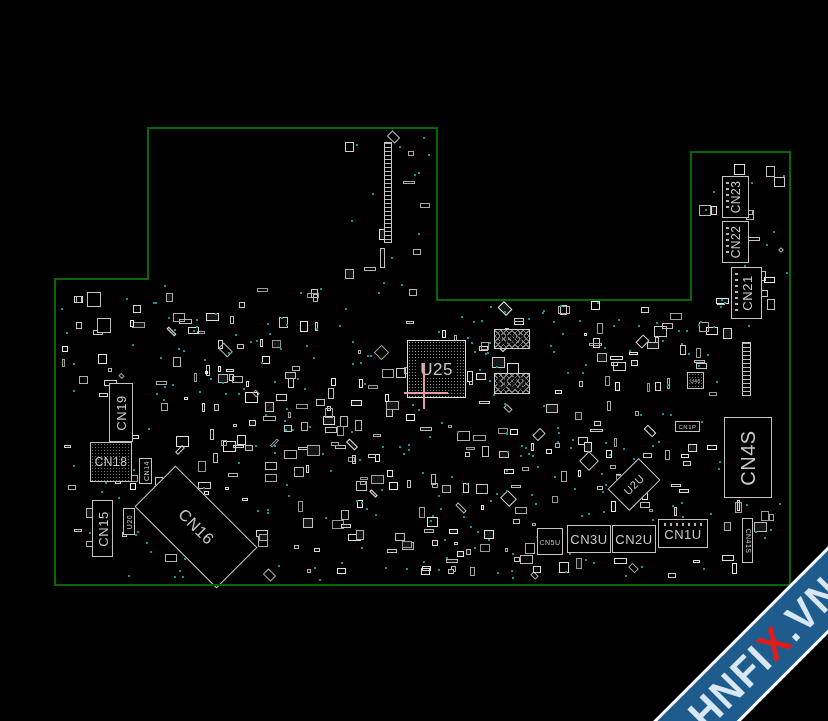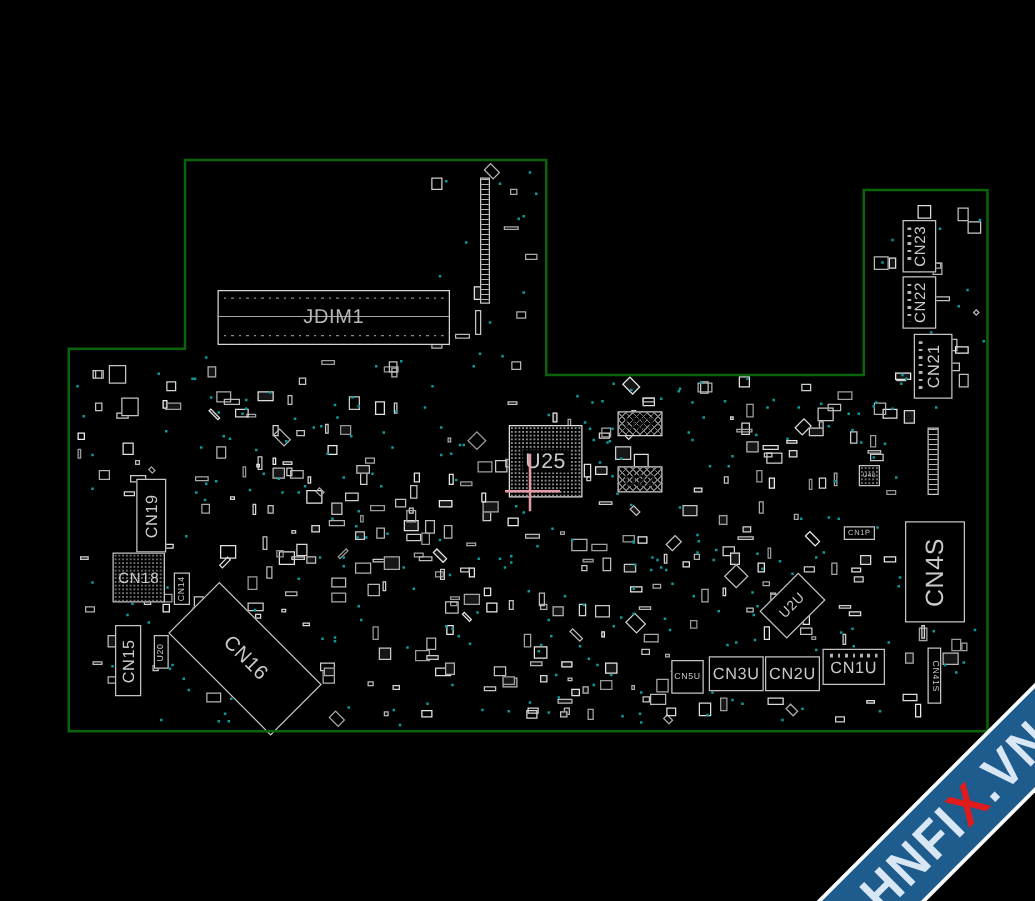--- a/index.html
+++ b/index.html
@@ -702,43 +702,40 @@
       <div class="smd" style="left: 724px; top: 522px; width: 7px; height: 9px; border: 1px solid rgb(173, 173, 173); background: rgb(22, 22, 22);"></div>
       <div class="smd" style="left: 769px; top: 514px; width: 5px; height: 7px; border: 1px solid rgb(162, 162, 162);"></div>
       <div class="via" style="left: 770px; top: 529px; background: rgb(13, 154, 154);"></div>
       <div class="via" style="left: 746px; top: 504px; background: rgb(13, 154, 154);"></div>
       <div class="via" style="left: 755px; top: 531px; background: rgb(13, 154, 154);"></div>
       <div class="via" style="left: 779px; top: 503px; background: rgb(13, 154, 154);"></div>
       <div class="via" style="left: 751px; top: 537px; background: rgb(13, 154, 154);"></div>
       <div class="via" style="left: 764px; top: 537px; background: rgb(13, 154, 154);"></div>
     </div>
   <div id="comps">
-      <div class="comp dimm" style="width: 186px; height: 44px; left: 174px; top: 232px;">
-        <span class="lbl" style="font-size: 16px;">JDIM1</span>
-      </div>
       <div class="comp ladder" style="width: 8px; height: 101px; left: 384px; top: 142px;"></div>
       <div class="comp plain" style="width: 5px; height: 20px; left: 380px; top: 248px;"></div>
       <div class="comp conn pins-left" style="width: 27px; height: 42px; left: 722px; top: 176px;">
         <span class="lbl" style="font-size: 12px; --lr: -90deg;">CN23</span>
       </div>
       <div class="comp conn pins-left" style="width: 27px; height: 42px; left: 722px; top: 221px;">
         <span class="lbl" style="font-size: 12px; --lr: -90deg;">CN22</span>
       </div>
       <div class="comp conn pins-left" style="width: 31px; height: 52px; left: 731px; top: 267px;">
         <span class="lbl" style="font-size: 13px; --lr: -90deg;">CN21</span>
       </div>
       <div class="comp bga" style="width: 59px; height: 58px; left: 407px; top: 340px;">
         <div class="bga-core" style="width: 38px; height: 18px;"></div>
         <span class="lbl" style="font-size: 17px;">U25</span>
       </div>
       <div class="comp hatch" style="width: 36px; height: 20px; left: 494px; top: 329px;">
         <span class="lbl" style="font-size: 13px;">U27</span>
       </div>
       <div class="comp hatch" style="width: 36px; height: 21px; left: 494px; top: 373px;">
-        <span class="lbl" style="font-size: 13px;">U22</span>
+        <span class="lbl" style="font-size: 16px;">U22</span>
       </div>
       <div class="comp conn" style="width: 24px; height: 59px; left: 109px; top: 383px;">
         <span class="lbl" style="font-size: 13px; --lr: -90deg;">CN19</span>
       </div>
       <div class="comp conn grid" style="width: 42px; height: 40px; left: 90px; top: 442px;">
         <span class="lbl" style="font-size: 12px;">CN18</span>
       </div>
       <div class="comp conn" style="width: 13px; height: 26px; left: 139px; top: 458px;">
         <span class="lbl" style="font-size: 7px; --lr: -90deg;">CN14</span>
       </div>

